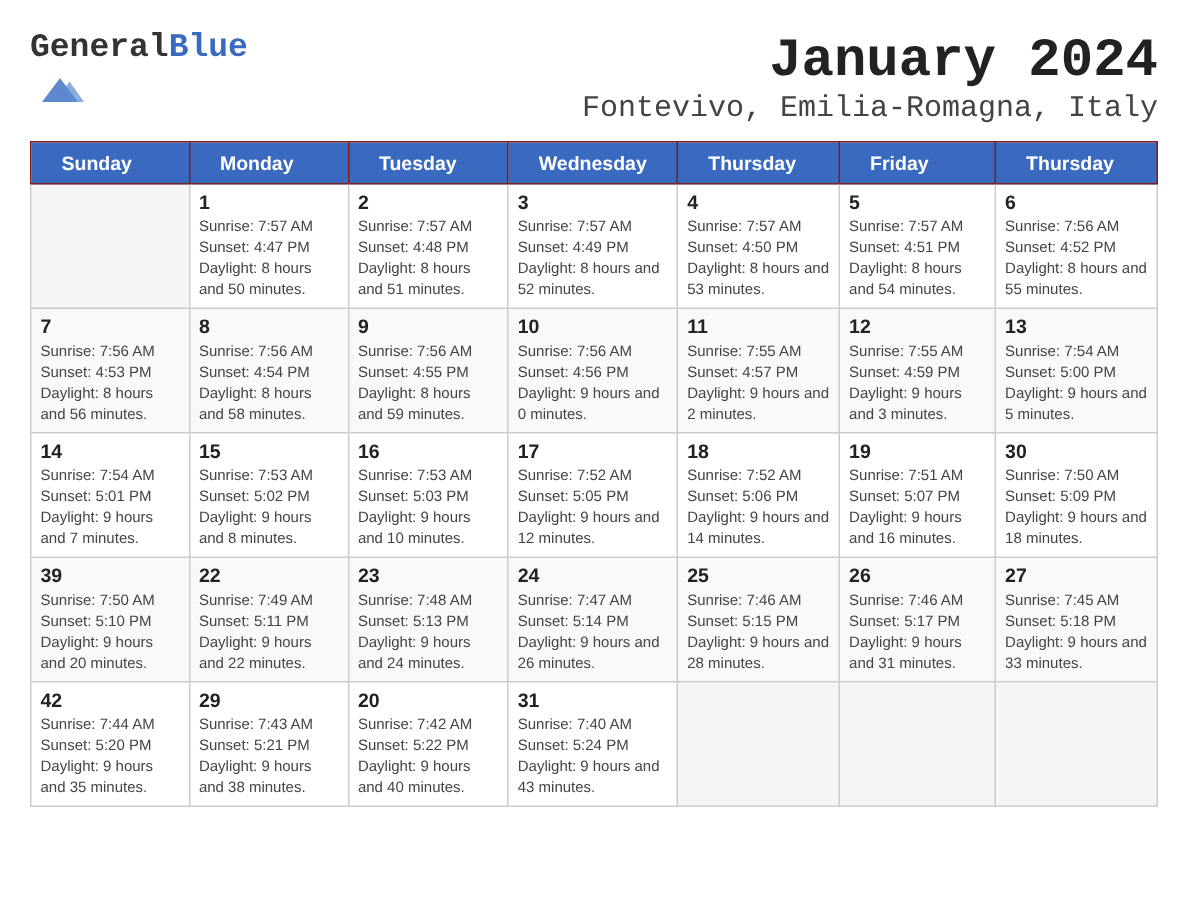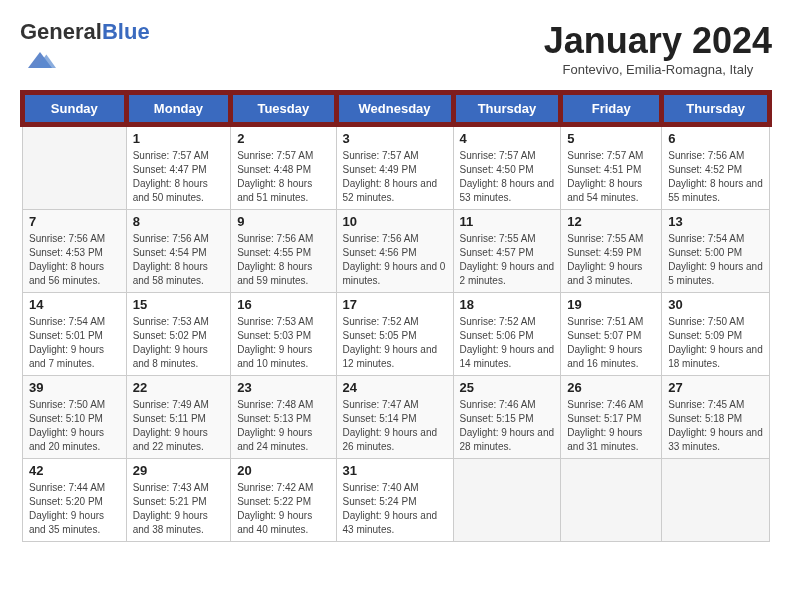--- a/index.html
+++ b/index.html
@@ -12,58 +12,60 @@
     }
     .header {
       display: flex;
       justify-content: space-between;
       align-items: flex-start;
       margin-bottom: 10px;
     }
     .logo {
       display: flex;
       align-items: center;
+      font-family: Liberation Mono, monospace;
     }
     .logo-text {
       font-size: 22px;
       font-weight: bold;
       line-height: 1.1;
     }
     .logo-general { color: #333; }
     .logo-blue { color: #3a6abf; }
     .logo-icon {
       width: 32px;
       height: 32px;
       margin-left: 4px;
     }
     .title-block {
-      text-align: center;
+      text-align: right;
+      font-family: Liberation Mono, monospace;
     }
     .month-title {
       font-size: 36px;
       font-weight: bold;
       color: #222;
     }
     .location {
-      font-size: 13px;
+      font-size: 20px;
       color: #444;
     }
     table {
       width: 100%;
       border-collapse: collapse;
       font-size: 11px;
     }
     thead tr th {
       background-color: #3a6abf;
       color: #fff;
-      text-align: center;
+      text-align: left;
       padding: 6px 20px;
       font-size: 13px;
       font-weight: bold;
-      border: 5px solid #7f1d1d;
+      border: 1px solid #7f1d1d;
     }
     tbody tr td {
       border: 1px solid #ccc;
       vertical-align: top;
       padding: 4px 6px;
       width: 110px;
       min-height: 70px;
       color: #333;
       background: #fff;
     }

